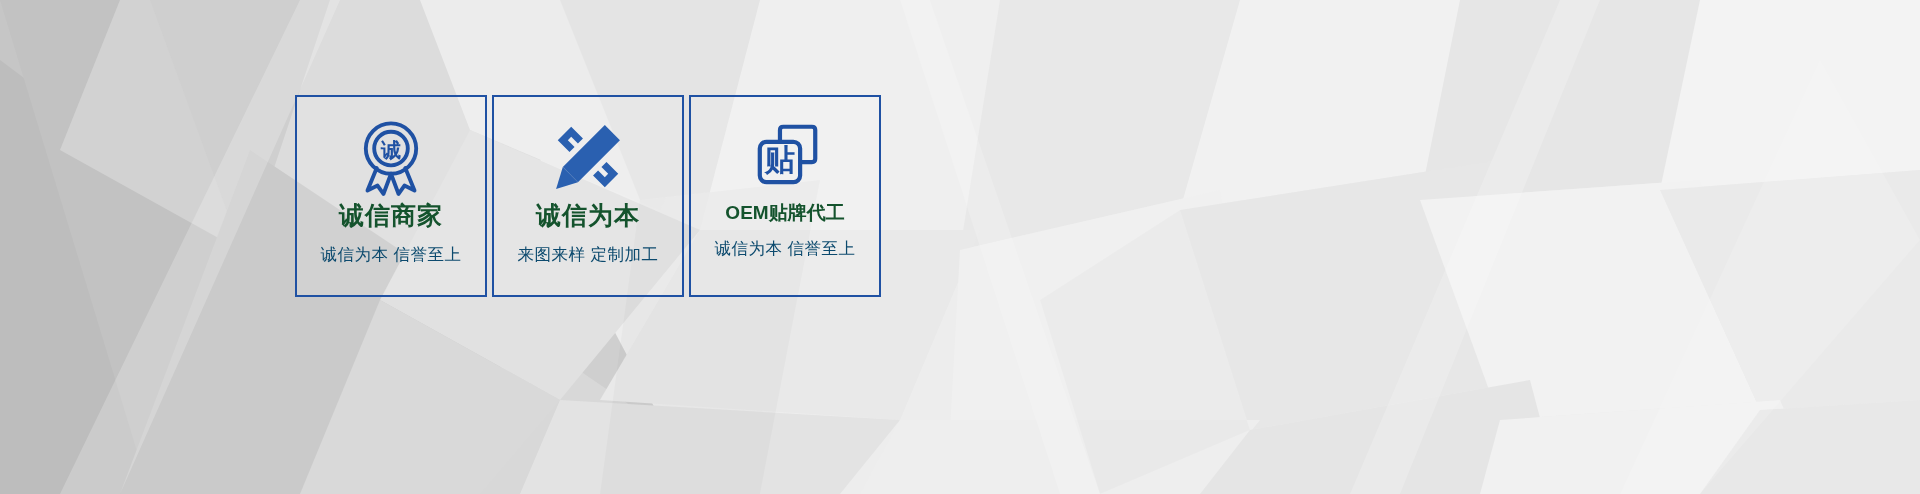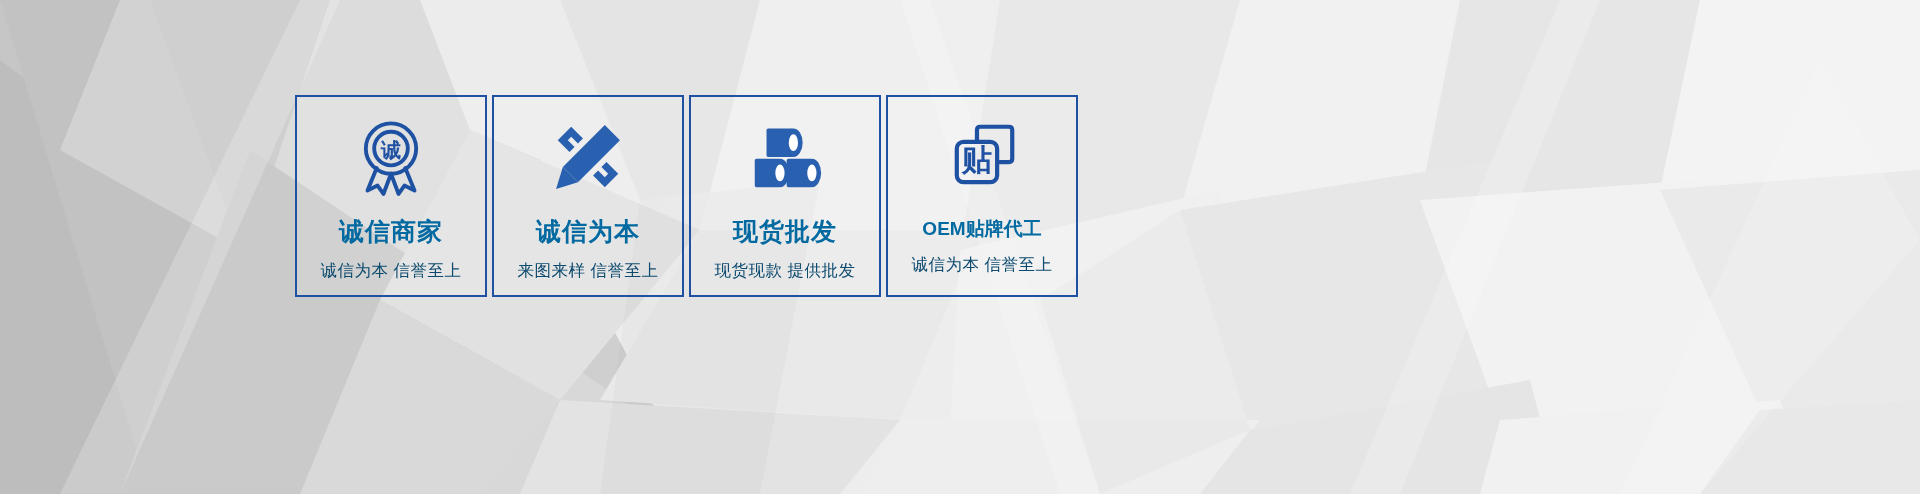--- a/index.html
+++ b/index.html
@@ -32,24 +32,24 @@
   }
   .card-icon{
     width:92px; height:84px;
     display:flex; align-items:center; justify-content:center;
     margin-bottom:4px;
   }
   .card-icon svg{ display:block; overflow:visible; }
   .card-title{
     font-size:25px;
     font-weight:700;
-    color:#0369a1;
+    color:#14532d;
     letter-spacing:1px;
     line-height:1;
-    margin-top:16px;
+    margin-top:0;
     white-space:nowrap;
   }
   .card-title.latin{ font-size:19px; letter-spacing:0px; }
   .card-sub{
     font-size:16.5px;
     color:#0c4a6e;
     letter-spacing:0.5px;
     line-height:1;
     margin-top:18px;
     white-space:nowrap;
@@ -130,45 +130,23 @@
             <polygon points="70,12 88,30 38,80 20,62"></polygon>
 
             <polygon points="20,62 38,80 12,88"></polygon>
 
             <path d="M14,30 L30,14 L44,28 L38,34 L30,26 L26,30 L34,38 L28,44 Z"></path>
             <path d="M86,70 L70,86 L56,72 L62,66 L70,74 L74,70 L66,62 L72,56 Z"></path>
           </g>
         </svg>
       </div>
       <div class="card-title">诚信为本</div>
-      <div class="card-sub">来图来样 信誉至上</div>
+      <div class="card-sub">来图来样 定制加工</div>
     </div>
 
-    <div class="card">
-      <div class="card-icon">
-        <svg width="84" height="84" viewBox="0 0 100 100">
-          <g fill="#2a60b0">
-
-            <rect x="28" y="16" width="32" height="34" rx="2"></rect>
-            <ellipse cx="60" cy="33" rx="11" ry="17"></ellipse>
-            <ellipse cx="60" cy="33" rx="5.5" ry="10" fill="#ffffff"></ellipse>
-
-            <rect x="14" y="52" width="30" height="34" rx="2"></rect>
-            <ellipse cx="44" cy="69" rx="11" ry="17"></ellipse>
-            <ellipse cx="44" cy="69" rx="5.5" ry="10" fill="#ffffff"></ellipse>
-
-            <rect x="52" y="52" width="30" height="34" rx="2"></rect>
-            <ellipse cx="82" cy="69" rx="11" ry="17"></ellipse>
-            <ellipse cx="82" cy="69" rx="5.5" ry="10" fill="#ffffff"></ellipse>
-          </g>
-        </svg>
-      </div>
-      <div class="card-title">现货批发</div>
-      <div class="card-sub">现货现款 提供批发</div>
-    </div>
 
     <div class="card">
       <div class="card-icon">
         <svg width="84" height="84" viewBox="0 0 100 100">
           <g fill="none" stroke="#1f51a3" stroke-width="5" stroke-linecap="round" stroke-linejoin="round">
 
             <path d="M44,30 L44,18 Q44,14 48,14 L82,14 Q86,14 86,18 L86,52 Q86,56 82,56 L70,56"></path>
 
             <rect x="20" y="32" width="48" height="48" rx="8"></rect>
           </g>

